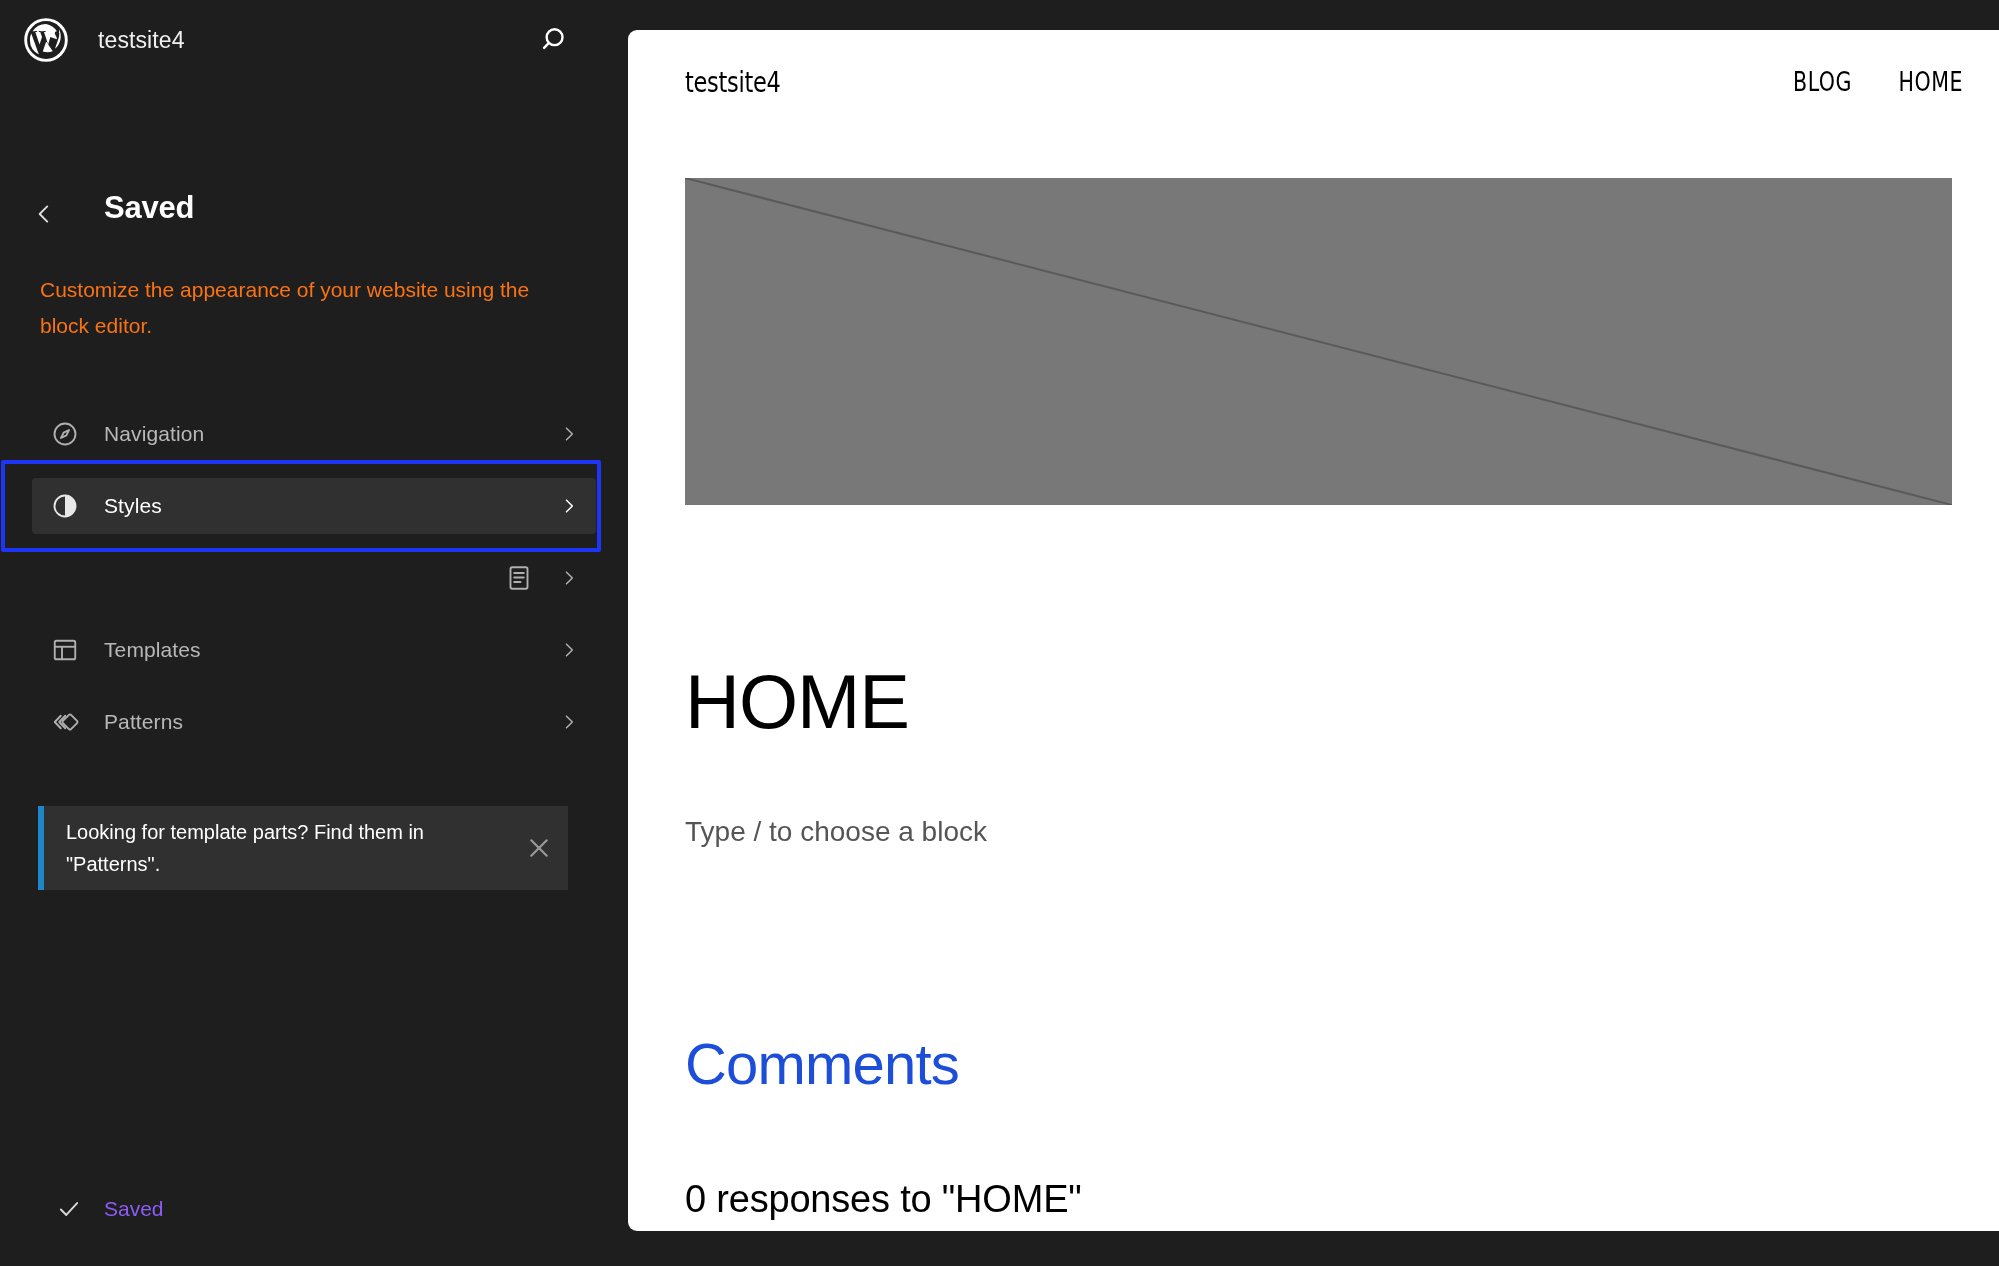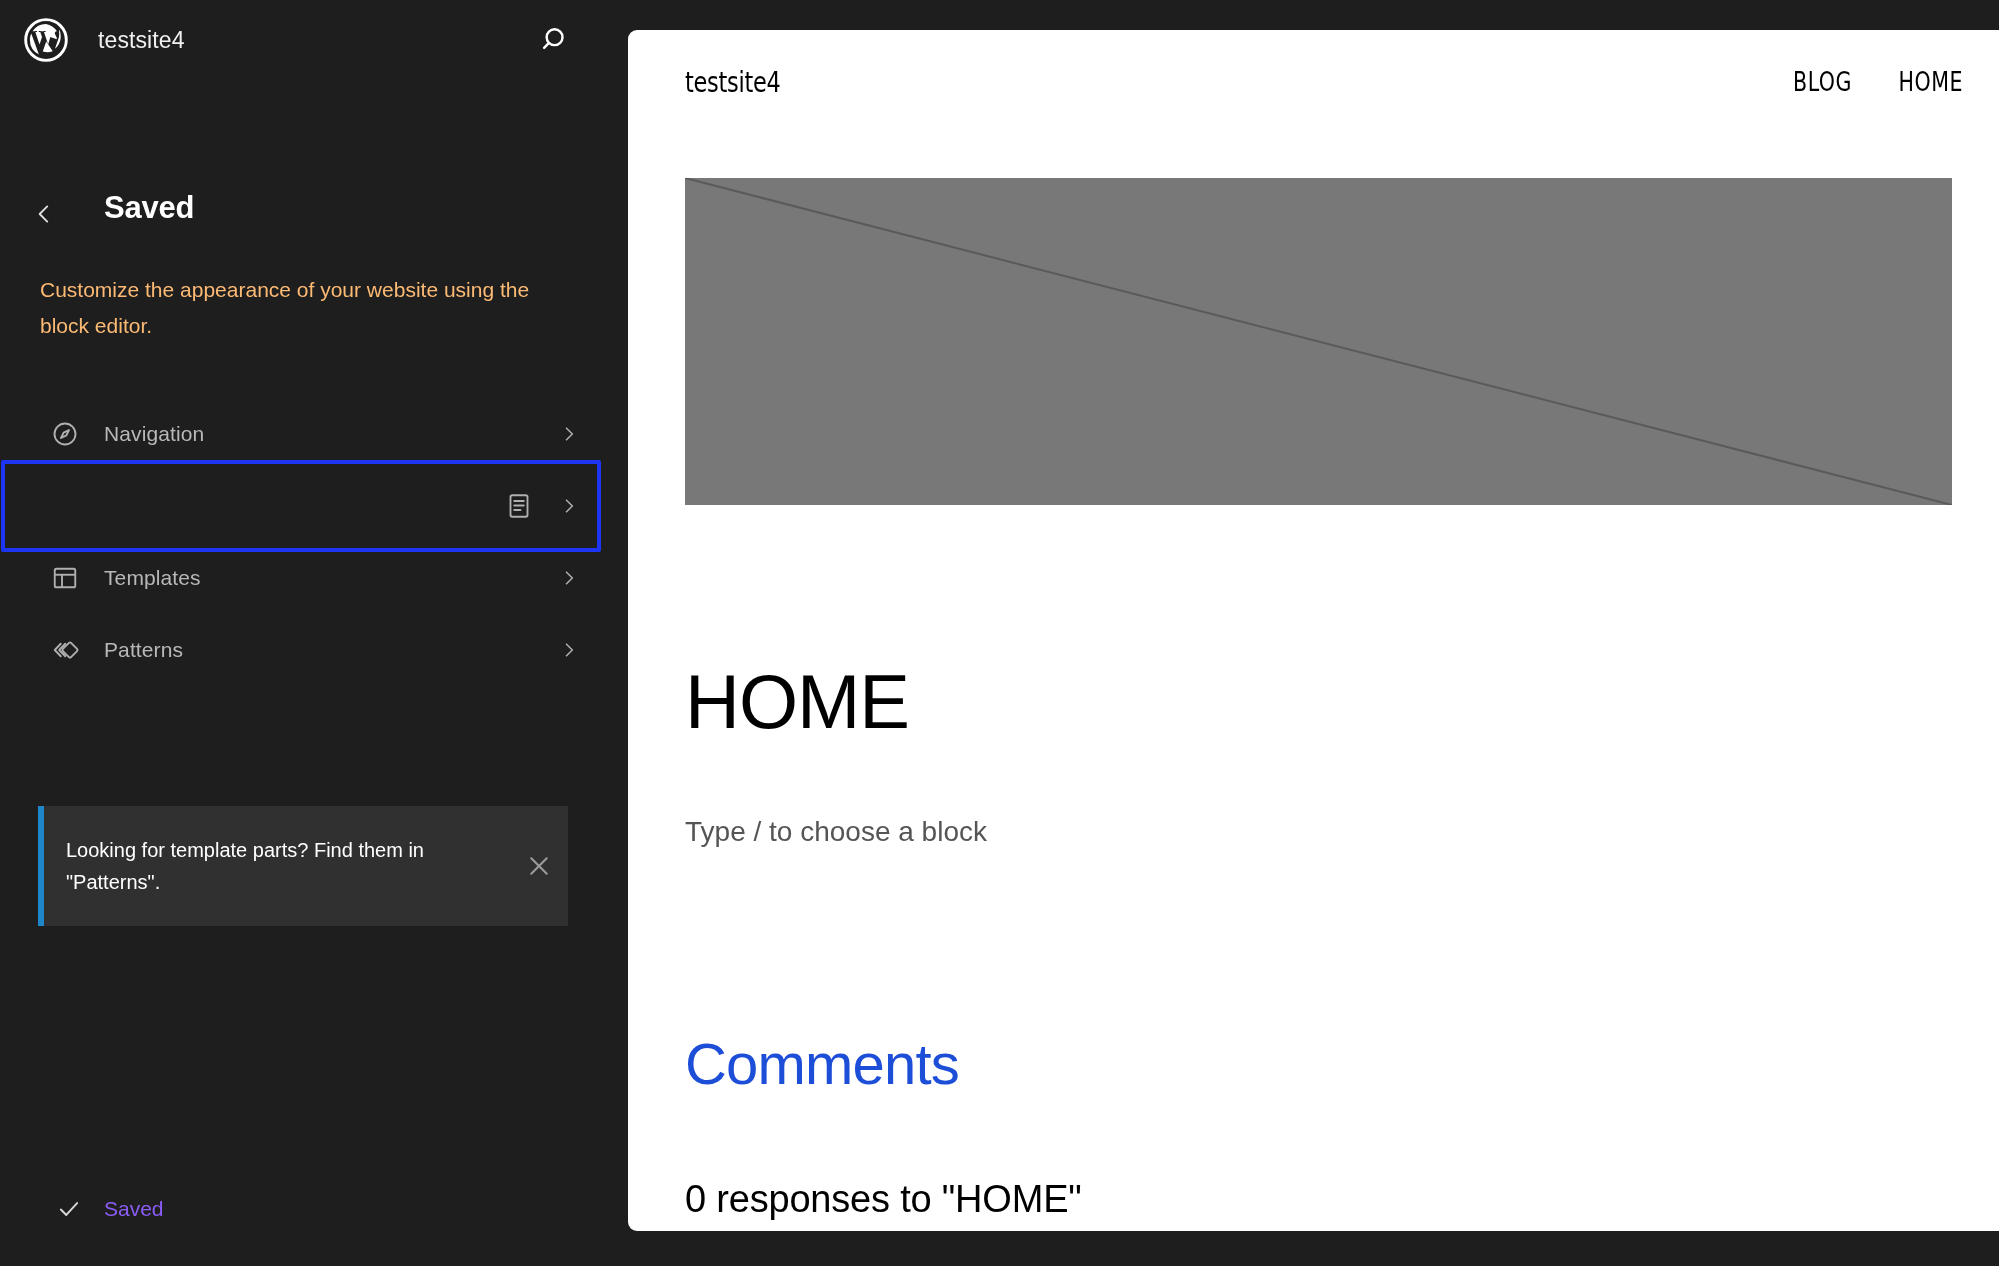--- a/index.html
+++ b/index.html
@@ -42,21 +42,21 @@
     position:absolute; left:22px; top:12px; width:44px; height:44px;
     display:flex; align-items:center; justify-content:center;
   }
   .sb-page-title {
     position:absolute; left:104px; top:0;
     color:#ffffff; font-size:31px; font-weight:700; letter-spacing:-.2px;
     line-height:56px;
   }
   .sb-desc {
     position:absolute; left:40px; top:92px; width:500px;
-    color:#fdba74; font-size:21px; line-height:36px; font-weight:400;
+    color:#f97316; font-size:21px; line-height:36px; font-weight:400;
   }
 
   
   .sb-menu { position:absolute; left:0; top:406px; width:628px; }
   .sb-item {
     position:relative; display:flex; align-items:center;
     height:56px; margin:0 32px; padding:0 16px;
     border-radius:4px;
     justify-content:flex-end;
   }
@@ -77,21 +77,21 @@
 
   
   .focus-ring {
     position:absolute; left:1px; top:460px; width:600px; height:92px;
     border:4px solid #1d35f4; border-radius:2px;
     pointer-events:none;
   }
 
   
   .sb-notice {
-    position:absolute; left:38px; top:806px; width:530px; height:120px;
+    position:absolute; left:38px; top:806px; width:530px; height:84px;
     background:#303030;
     border-left:6px solid #1e87c9;
     display:flex; align-items:center;
   }
   .sb-notice-text {
     flex:1 1 auto; padding:0 14px 0 22px;
     color:#ffffff; font-size:20px; line-height:32px;
   }
   .sb-notice-close {
     flex:0 0 58px; height:94px;
@@ -205,20 +205,34 @@
           </svg>
         </span>
         <span class="sb-label">Navigation</span>
         <span class="sb-chev">
           <svg width="20" height="20" viewBox="0 0 24 24" aria-hidden="true">
             <polyline points="9,5 16,12 9,19" fill="none" stroke="#b0b0b0" stroke-width="1.8" stroke-linecap="round" stroke-linejoin="round"></polyline>
           </svg>
         </span>
       </div>
 
+      <div class="sb-item selected">
+        <span class="sb-ico">
+          <svg width="30" height="30" viewBox="0 0 24 24" aria-hidden="true">
+            <circle cx="12" cy="12" r="8.4" fill="none" stroke="#e8e8e8" stroke-width="1.5"></circle>
+            <path d="M12 3.6a8.4 8.4 0 0 1 0 16.8z" fill="#e8e8e8"></path>
+          </svg>
+        </span>
+        <span class="sb-label">Styles</span>
+        <span class="sb-chev">
+          <svg width="20" height="20" viewBox="0 0 24 24" aria-hidden="true">
+            <polyline points="9,5 16,12 9,19" fill="none" stroke="#ffffff" stroke-width="1.8" stroke-linecap="round" stroke-linejoin="round"></polyline>
+          </svg>
+        </span>
+      </div>
 
       <div class="sb-item">
         <span class="sb-ico">
           <svg width="30" height="30" viewBox="0 0 24 24" aria-hidden="true">
             <rect x="5.2" y="3.4" width="13.6" height="17.2" rx="1.4" fill="none" stroke="#b0b0b0" stroke-width="1.5"></rect>
             <line x1="8.2" y1="8" x2="15.8" y2="8" stroke="#b0b0b0" stroke-width="1.6" stroke-linecap="round"></line>
             <line x1="8.2" y1="11.6" x2="15.8" y2="11.6" stroke="#b0b0b0" stroke-width="1.6" stroke-linecap="round"></line>
             <line x1="8.2" y1="15.2" x2="13.2" y2="15.2" stroke="#b0b0b0" stroke-width="1.6" stroke-linecap="round"></line>
           </svg>
         </span>

